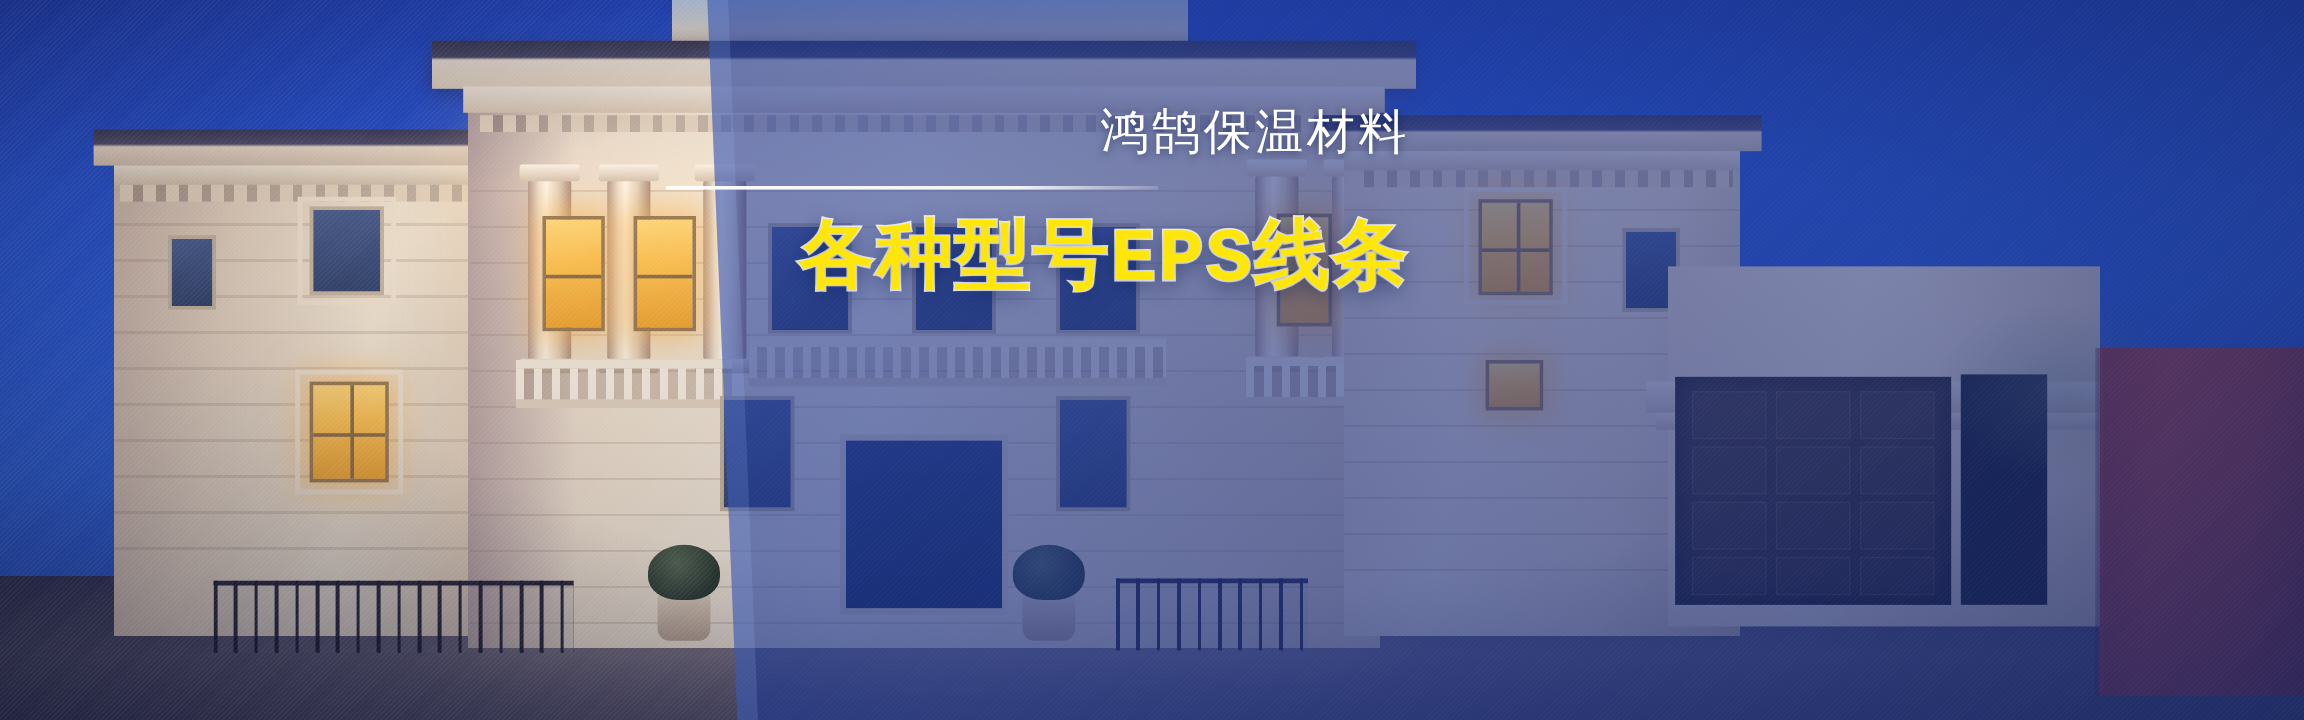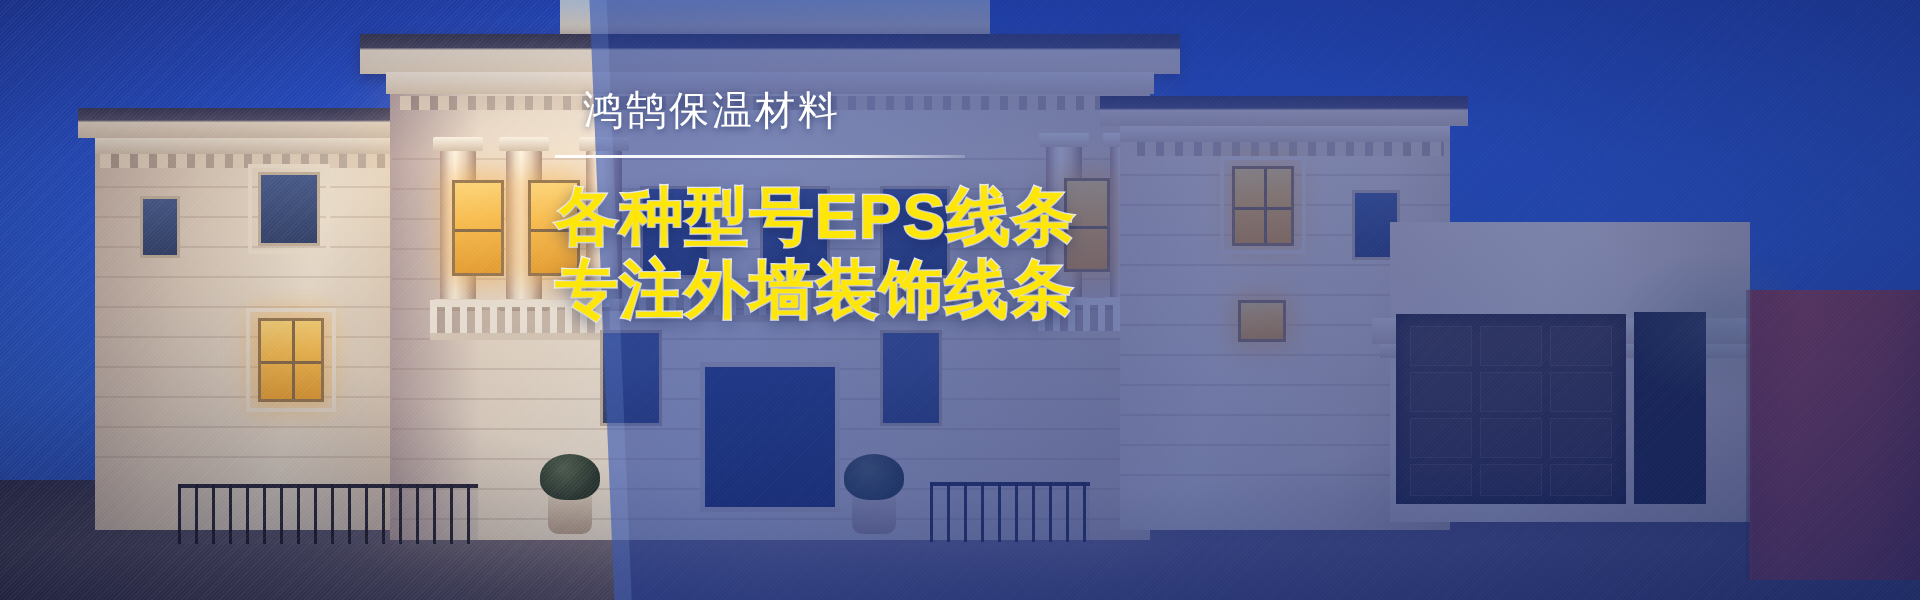--- a/index.html
+++ b/index.html
@@ -8,20 +8,21 @@
     background: #1a1a1a;
   }
   #banner {
     position: relative;
     width: 1920px;
     height: 600px;
     overflow: hidden;
     font-family: "Liberation Sans", "DejaVu Sans", sans-serif;
     background: #2a4fb8;
     user-select: none;
+    text-align: right;
   }
 
   
   .photo {
     position: absolute;
     inset: 0;
     overflow: hidden;
   }
   
   .sky {
@@ -325,20 +326,21 @@
     line-height: 1.10;
     font-weight: 700;
     color: #ffe60a;
     letter-spacing: 2px;
     white-space: nowrap;
     -webkit-text-stroke: 2.5px rgba(255,255,255,.92);
     paint-order: stroke fill;
     text-shadow:
       0 0 2px rgba(255,255,255,.9),
       0 5px 16px rgba(10,25,80,.55);
+    font-family: Liberation Mono, monospace;
   }
   .headline.line2 {
     margin-top: 4px;
   }
   .tagline {
     margin: 30px 0 0 34px;
     font-size: 32px;
     letter-spacing: 4px;
     color: #ffffff;
     font-weight: 400;
@@ -458,16 +460,15 @@
     <div class="halftone"></div>
   </div>
 
   <div class="panel-overlay"></div>
   <div class="panel-edge"></div>
 
   <div class="copy">
     <div class="brand">鸿鹄保温材料</div>
     <div class="rule"></div>
     <div class="headline line1">各种型号EPS线条</div>
-    <div class="headline line2">专注外墙装饰线条</div>
   </div>
 
 </div>
 
 </body></html>

